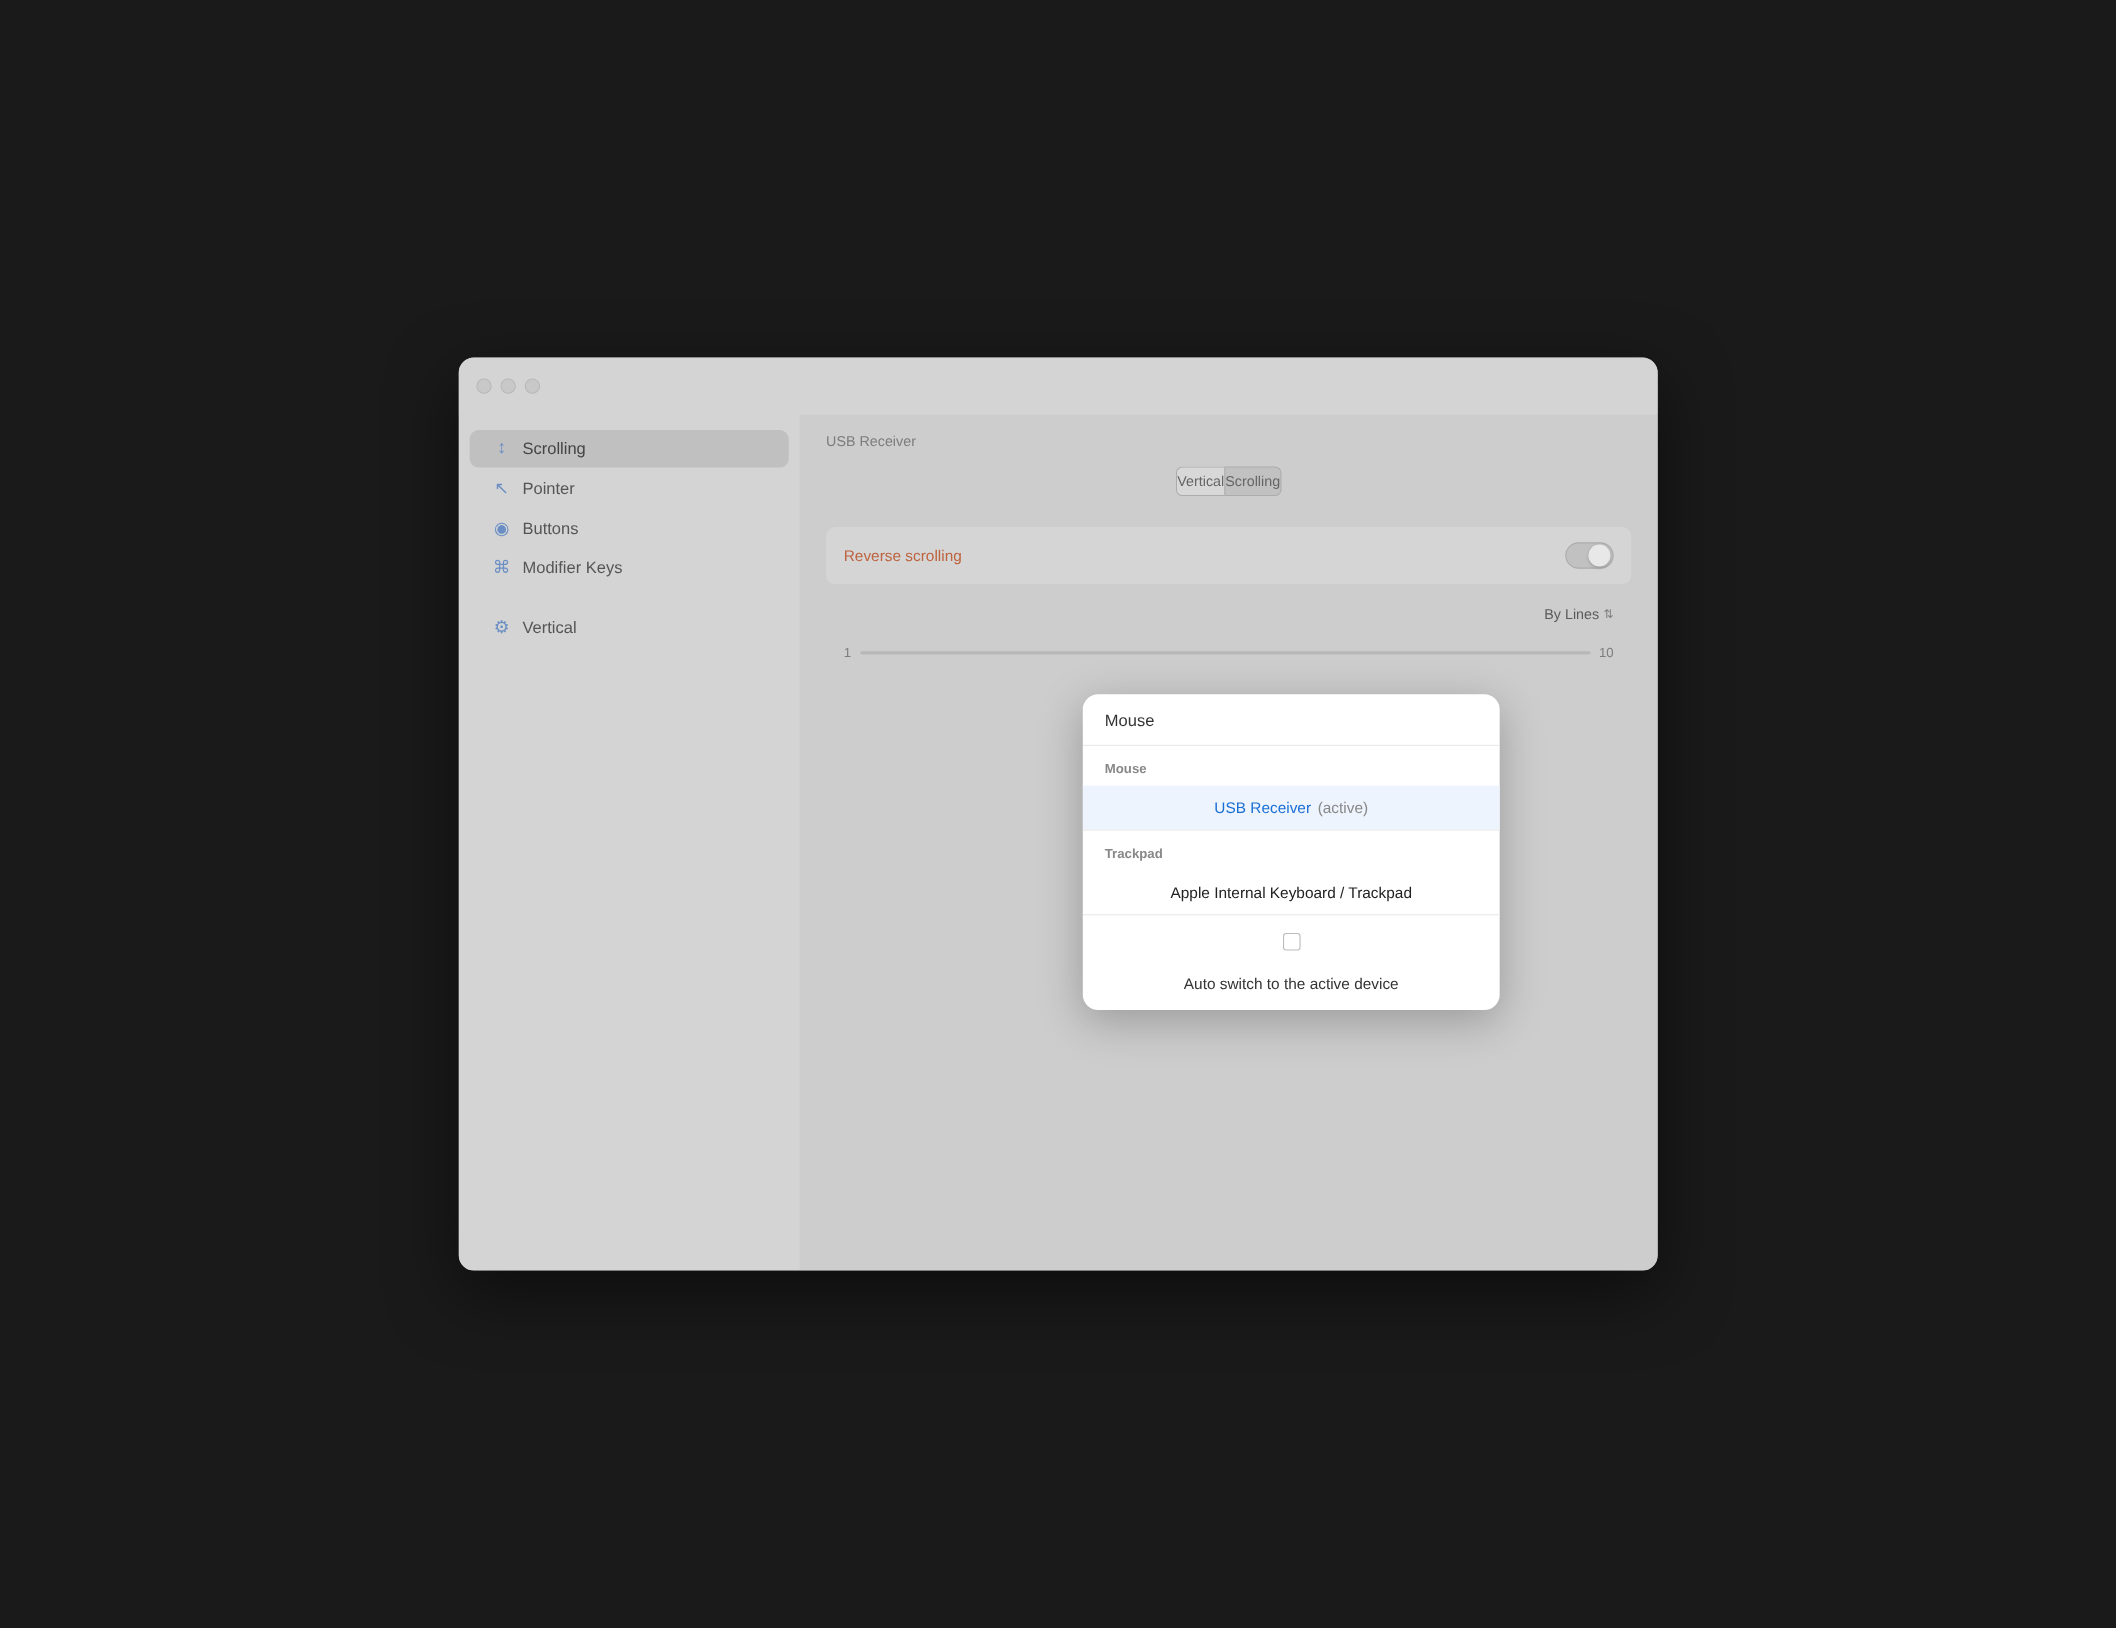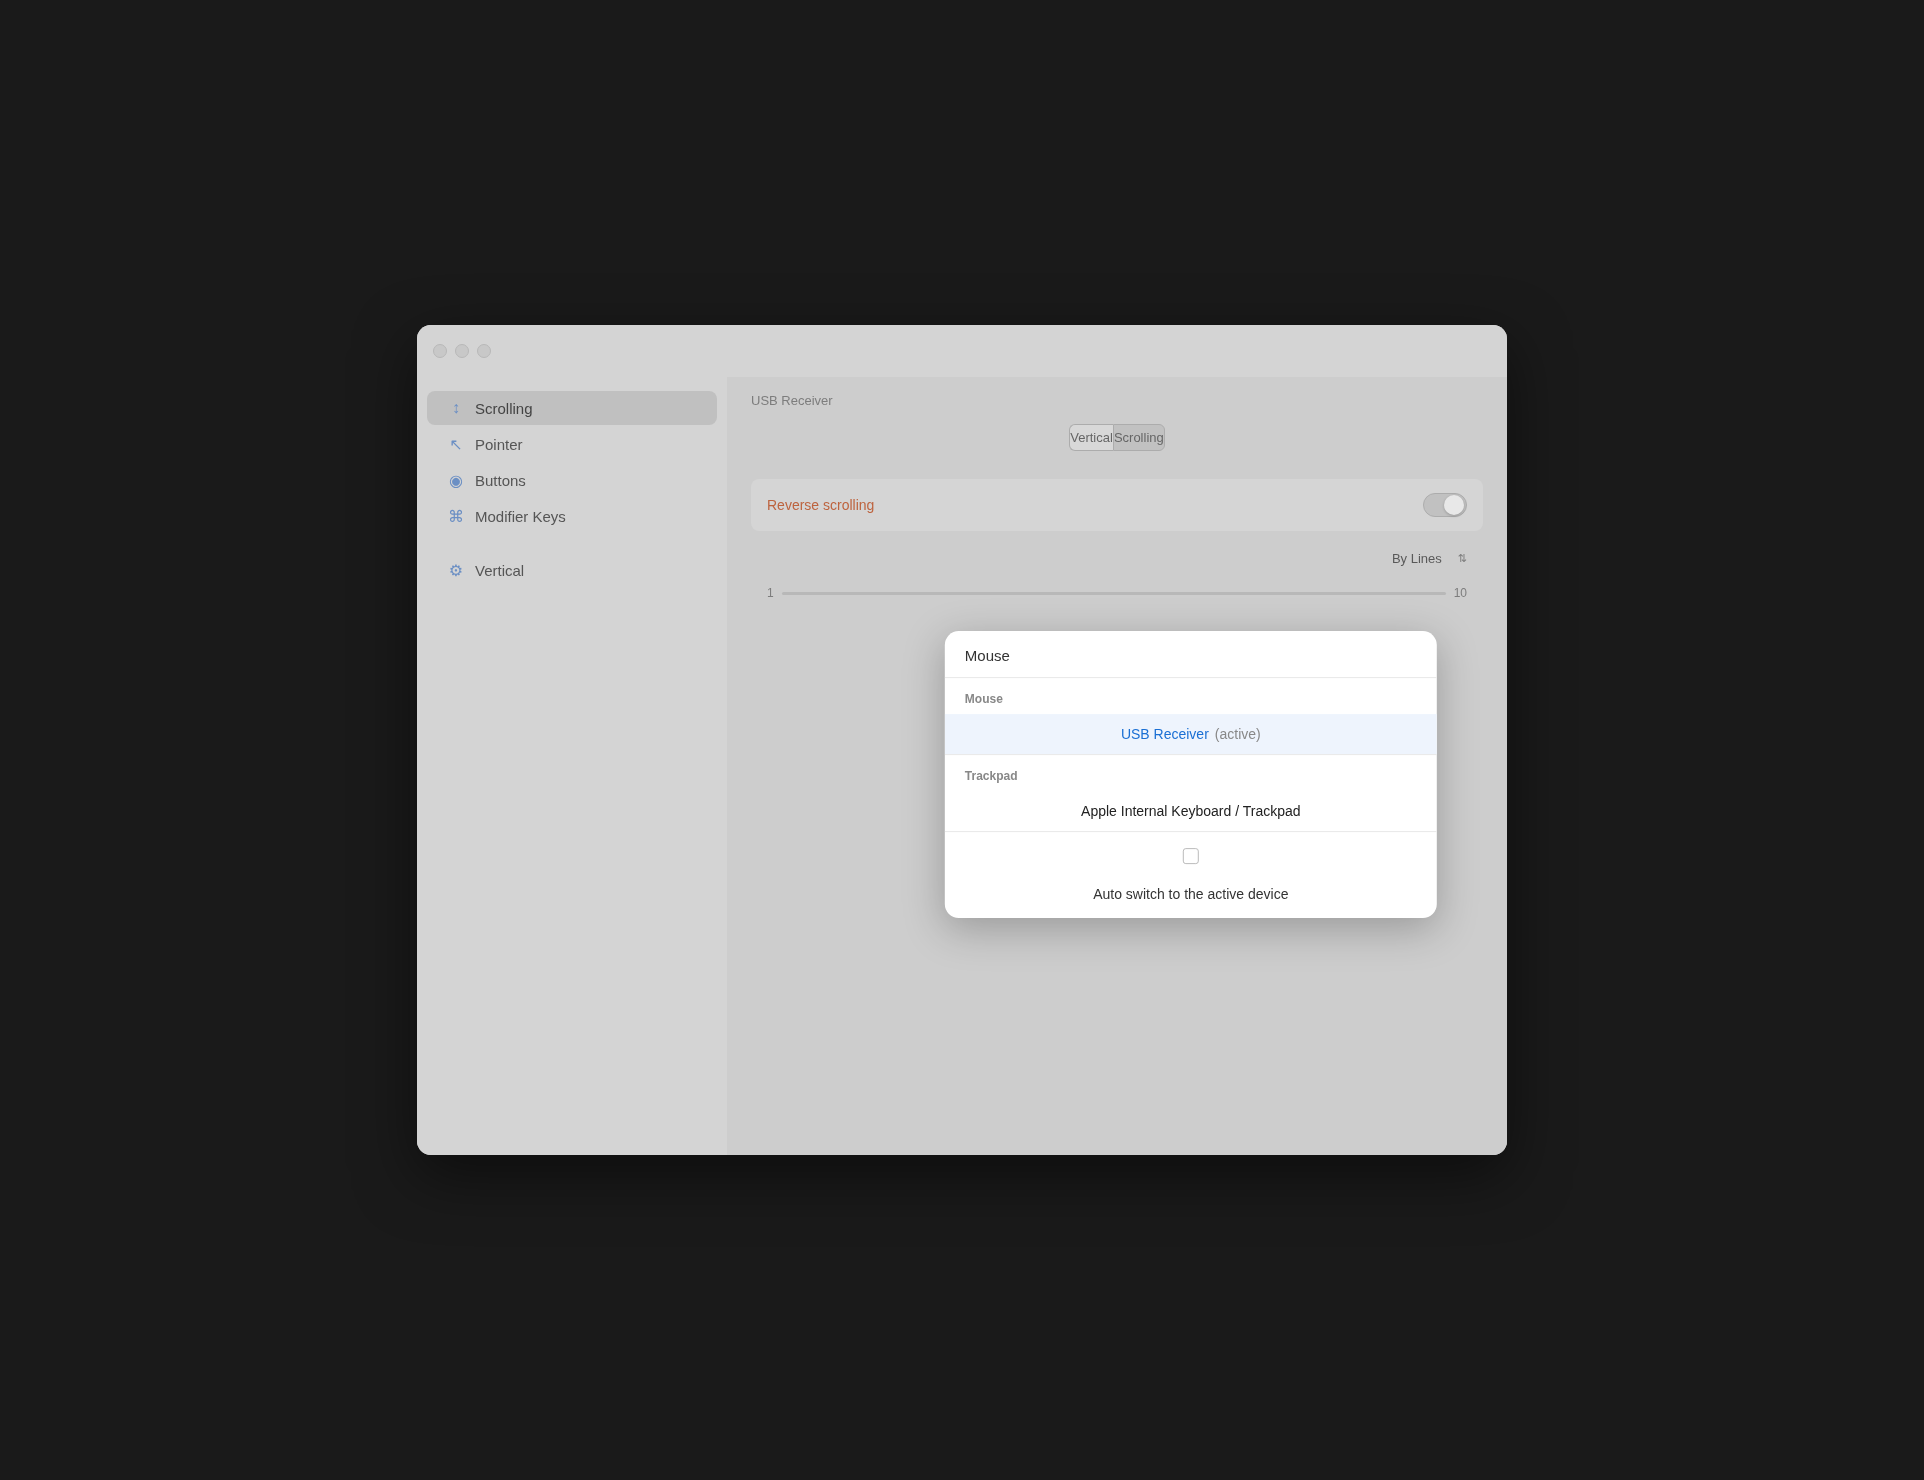--- a/index.html
+++ b/index.html
@@ -189,21 +189,21 @@
     .speed-label {
       font-size: 13px;
       color: #666;
     }
 
     .by-lines {
       font-size: 13px;
       color: #333;
       display: flex;
       align-items: center;
-      gap: 16px;
+      gap: 4px;
     }
 
     .slider-row {
       padding: 0 16px;
       display: flex;
       align-items: center;
       gap: 8px;
     }
 
     .slider-track {
@@ -226,21 +226,21 @@
       background: rgba(180,180,180,0.3);
       z-index: 10;
     }
 
     
     .modal {
       position: absolute;
       top: 50%;
       left: 50%;
       transform: translate(-35%, -47%);
-      width: 492px;
+      width: 379px;
       background: white;
       border-radius: 14px;
       box-shadow: 0 10px 40px rgba(0,0,0,0.25);
       z-index: 20;
       overflow: hidden;
     }
 
     .modal-header {
       padding: 16px 20px 12px;
       border-bottom: 1px solid #e8e8e8;

